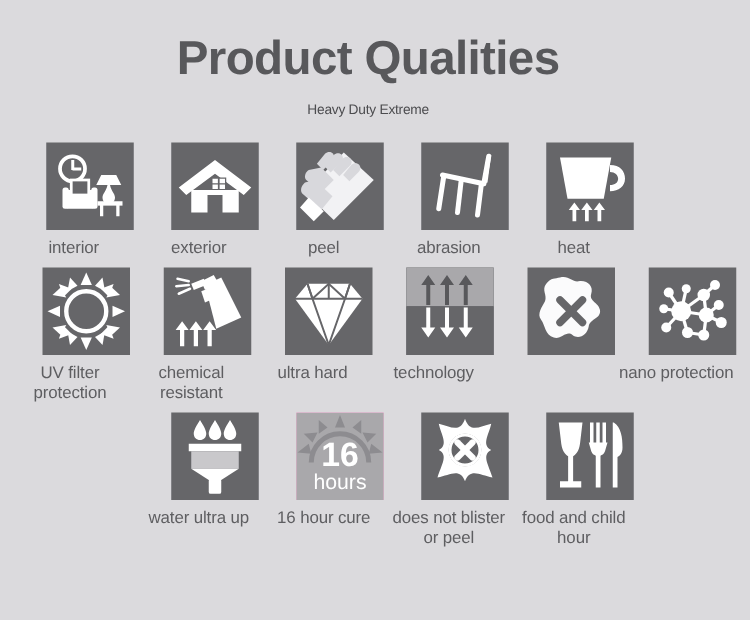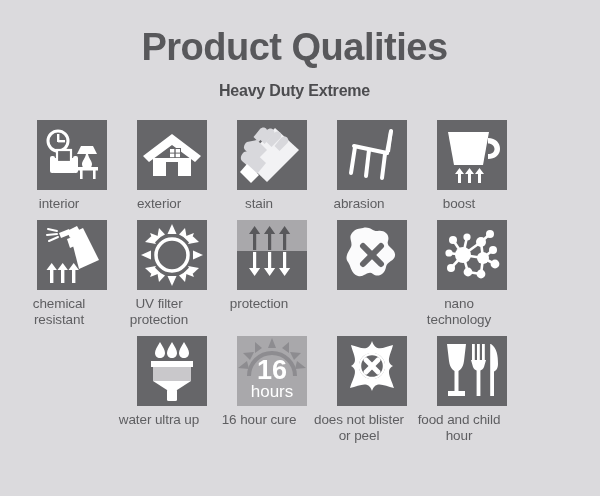--- a/index.html
+++ b/index.html
@@ -24,22 +24,22 @@
     font-size: 38px;
     font-weight: bold;
     color: #58585b;
     letter-spacing: -0.5px;
     margin: 0;
     padding-top: 28px;
     line-height: 1.05;
   }
   .subtitle {
     text-align: center;
-    font-size: 16px;
-    font-weight: bold;
+    font-size: 11px;
+    font-weight: normal;
     color: #4c4c4f;
     margin: 0;
     padding-top: 14px;
     letter-spacing: -0.2px;
   }
   .grid {
     position: relative;
     margin-top: 20px;
   }
   .row {
@@ -143,21 +143,21 @@
                 <path d="M37 13 c2 -2 5 -2 6.5 0 c1.5 2 1 4 -1 6 l-8 8 l-5 -5 z"></path>
                 <path d="M30 10 c2 -2 5 -2 6.5 0 c1.5 2 1 4 -1 6 l-8 8 l-5 -5 z"></path>
                 <path d="M23 9 c2 -2 5 -2 6.5 0 c1.5 2 1 4 -1 6 l-7 7 l-5 -5 z"></path>
                 <path d="M20 20 l10 10 l-10 10 l-12 -10 c-2 -2 -1 -6 2 -8 z"></path>
                 <path d="M15 30 l14 13 l-9 11 l-15 -13 c-2 -2 -1.5 -6 2 -9 z"></path>
               </g>
               <path d="M10 44 L22 55 L14 63 L3 52 Z" fill="#ffffff"></path>
             </g>
           </svg>
         </div>
-        <div class="label">stain</div>
+        <div class="label">peel</div>
       </div>
 
       <div class="cell">
         <div class="tile">
           <svg viewBox="0 0 70 70" xmlns="http://www.w3.org/2000/svg">
             <g fill="none" stroke="#ffffff" stroke-width="4" stroke-linecap="round">
               <path d="M17 26 L50 33"></path>
               <path d="M18 27 L14 53"></path>
               <path d="M32 30 L29 56"></path>
               <path d="M48 34 L45 58"></path>
@@ -176,50 +176,26 @@
               <path d="M11 12 L52 12 L46 45 L17 45 Z"></path>
               <path d="M51 18 c8 0 12 5 12 11 c0 6 -5 10 -12 10 l0 -5 c4 0 6.5 -2 6.5 -5 c0 -3 -2.5 -5.5 -6.5 -5.5 z"></path>
               <g>
                 <path d="M21 63 l0 -9 l-3 0 l4.5 -6 l4.5 6 l-3 0 l0 9 z"></path>
                 <path d="M31 63 l0 -9 l-3 0 l4.5 -6 l4.5 6 l-3 0 l0 9 z"></path>
                 <path d="M41 63 l0 -9 l-3 0 l4.5 -6 l4.5 6 l-3 0 l0 9 z"></path>
               </g>
             </g>
           </svg>
         </div>
-        <div class="label">boost</div>
+        <div class="label">heat</div>
       </div>
 
     </div>
 
     <div class="row row-2">
-
-      <div class="cell">
-        <div class="tile">
-          <svg viewBox="0 0 70 70" xmlns="http://www.w3.org/2000/svg">
-            <g fill="#ffffff">
-              <path d="M33 14 L46 8 L62 40 L42 49 Z"></path>
-              <path d="M30 11 L40 6 L44 13 L33 18 Z"></path>
-              <path d="M22 13 L32 9 L34 14 L24 18 Z"></path>
-              <path d="M30 19 L38 16 L42 24 L33 28 Z"></path>
-              <g stroke="#ffffff" stroke-width="2" stroke-linecap="round">
-                <path d="M20 11 L11 9"></path>
-                <path d="M20 14 L10 15"></path>
-                <path d="M21 17 L12 21"></path>
-              </g>
-              <g>
-                <path d="M13 63 l0 -13 l-3.5 0 l5.2 -7 l5.2 7 l-3.5 0 l0 13 z"></path>
-                <path d="M24 63 l0 -13 l-3.5 0 l5.2 -7 l5.2 7 l-3.5 0 l0 13 z"></path>
-                <path d="M35 63 l0 -13 l-3.5 0 l5.2 -7 l5.2 7 l-3.5 0 l0 13 z"></path>
-              </g>
-            </g>
-          </svg>
-        </div>
-        <div class="label">chemical resistant</div>
-      </div>
 
       <div class="cell">
         <div class="tile">
           <svg viewBox="0 0 70 70" xmlns="http://www.w3.org/2000/svg">
             <g fill="#ffffff">
               <path d="M35 4 L39.5 14 L30.5 14 Z"></path>
               <path d="M56.9 13.1 L53.1 23.4 L46.6 16.9 Z"></path>
               <path d="M66 35 L56 39.5 L56 30.5 Z"></path>
               <path d="M56.9 56.9 L46.6 53.1 L53.1 46.6 Z"></path>
               <path d="M35 66 L30.5 56 L39.5 56 Z"></path>
@@ -234,39 +210,81 @@
               <path d="M8 48 L19 46 L14.5 54 Z"></path>
               <path d="M8 22 L14.5 16 L19 24 Z"></path>
               <path d="M22 8 L28 14.5 L20 19 Z"></path>
               <circle cx="35" cy="35" r="16" fill="none" stroke="#ffffff" stroke-width="3.5"></circle>
             </g>
           </svg>
         </div>
         <div class="label">UV filter protection</div>
       </div>
 
+      <div class="cell">
+        <div class="tile">
+          <svg viewBox="0 0 70 70" xmlns="http://www.w3.org/2000/svg">
+            <g fill="#ffffff">
+              <path d="M33 14 L46 8 L62 40 L42 49 Z"></path>
+              <path d="M30 11 L40 6 L44 13 L33 18 Z"></path>
+              <path d="M22 13 L32 9 L34 14 L24 18 Z"></path>
+              <path d="M30 19 L38 16 L42 24 L33 28 Z"></path>
+              <g stroke="#ffffff" stroke-width="2" stroke-linecap="round">
+                <path d="M20 11 L11 9"></path>
+                <path d="M20 14 L10 15"></path>
+                <path d="M21 17 L12 21"></path>
+              </g>
+              <g>
+                <path d="M13 63 l0 -13 l-3.5 0 l5.2 -7 l5.2 7 l-3.5 0 l0 13 z"></path>
+                <path d="M24 63 l0 -13 l-3.5 0 l5.2 -7 l5.2 7 l-3.5 0 l0 13 z"></path>
+                <path d="M35 63 l0 -13 l-3.5 0 l5.2 -7 l5.2 7 l-3.5 0 l0 13 z"></path>
+              </g>
+            </g>
+          </svg>
+        </div>
+        <div class="label">chemical resistant</div>
+      </div>
+
+      <div class="cell">
+        <div class="tile">
+          <svg viewBox="0 0 70 70" xmlns="http://www.w3.org/2000/svg">
+            <g>
+              <path d="M8 25 L62 25 L35 62 Z" fill="#ffffff"></path>
+              <path d="M8 25 L18 13 L52 13 L62 25 Z" fill="#ffffff"></path>
+              <g stroke="#666669" stroke-width="1.6" fill="none">
+                <path d="M8 25 L62 25"></path>
+                <path d="M18 13 L22 25 L35 62 L48 25 L52 13"></path>
+                <path d="M22 25 L18 13 M48 25 L52 13"></path>
+                <path d="M22 25 L35 13 L48 25"></path>
+                <path d="M35 13 L35 25"></path>
+              </g>
+            </g>
+          </svg>
+        </div>
+        <div class="label">ultra hard</div>
+      </div>
 
       <div class="cell">
         <div class="tile">
           <svg viewBox="0 0 70 70" xmlns="http://www.w3.org/2000/svg">
             <rect x="0" y="0" width="70" height="31" fill="#a9a8ab"></rect>
             <rect x="0" y="31" width="70" height="39" fill="#666669"></rect>
             <g fill="#58585b">
               <path d="M16 30 l0 -16 l-4 0 l5.6 -8 l5.6 8 l-4 0 l0 16 z"></path>
               <path d="M31 30 l0 -16 l-4 0 l5.6 -8 l5.6 8 l-4 0 l0 16 z"></path>
               <path d="M46 30 l0 -16 l-4 0 l5.6 -8 l5.6 8 l-4 0 l0 16 z"></path>
             </g>
             <g fill="#ffffff">
               <path d="M16 32 l0 16 l-4 0 l5.6 8 l5.6 -8 l-4 0 l0 -16 z"></path>
               <path d="M31 32 l0 16 l-4 0 l5.6 8 l5.6 -8 l-4 0 l0 -16 z"></path>
               <path d="M46 32 l0 16 l-4 0 l5.6 8 l5.6 -8 l-4 0 l0 -16 z"></path>
             </g>
           </svg>
         </div>
-        <div class="label">protection</div>
+        <div class="label">technology</div>
       </div>
 
       <div class="cell">
         <div class="tile">
           <svg viewBox="0 0 70 70" xmlns="http://www.w3.org/2000/svg">
             <path d="M26 8 C33 6 36 12 41 11 C48 10 53 15 51 21 C49 27 57 28 58 34 C59 41 50 41 49 47 C48 54 41 58 36 54 C31 50 27 58 21 56 C14 54 14 46 11 42 C7 37 12 31 14 27 C16 22 11 18 15 13 C19 8 22 9 26 8 Z" fill="#fbfbfc"></path>
             <g stroke="#666669" stroke-width="6" stroke-linecap="round">
               <path d="M26 26 L44 44"></path>
               <path d="M44 26 L26 44"></path>
             </g>
@@ -301,21 +319,21 @@
               <circle cx="14" cy="48" r="4"></circle>
               <circle cx="30" cy="17" r="3.6"></circle>
               <circle cx="31" cy="52" r="4.4"></circle>
               <circle cx="53" cy="14" r="4"></circle>
               <circle cx="56" cy="30" r="4"></circle>
               <circle cx="58" cy="44" r="4.4"></circle>
               <circle cx="44" cy="54" r="4.4"></circle>
             </g>
           </svg>
         </div>
-        <div class="label">nano technology</div>
+        <div class="label">nano protection</div>
       </div>
 
     </div>
 
     <div class="row row-3 row-offset">
 
       <div class="cell">
         <div class="tile">
           <svg viewBox="0 0 70 70" xmlns="http://www.w3.org/2000/svg">
             <g fill="#ffffff">

